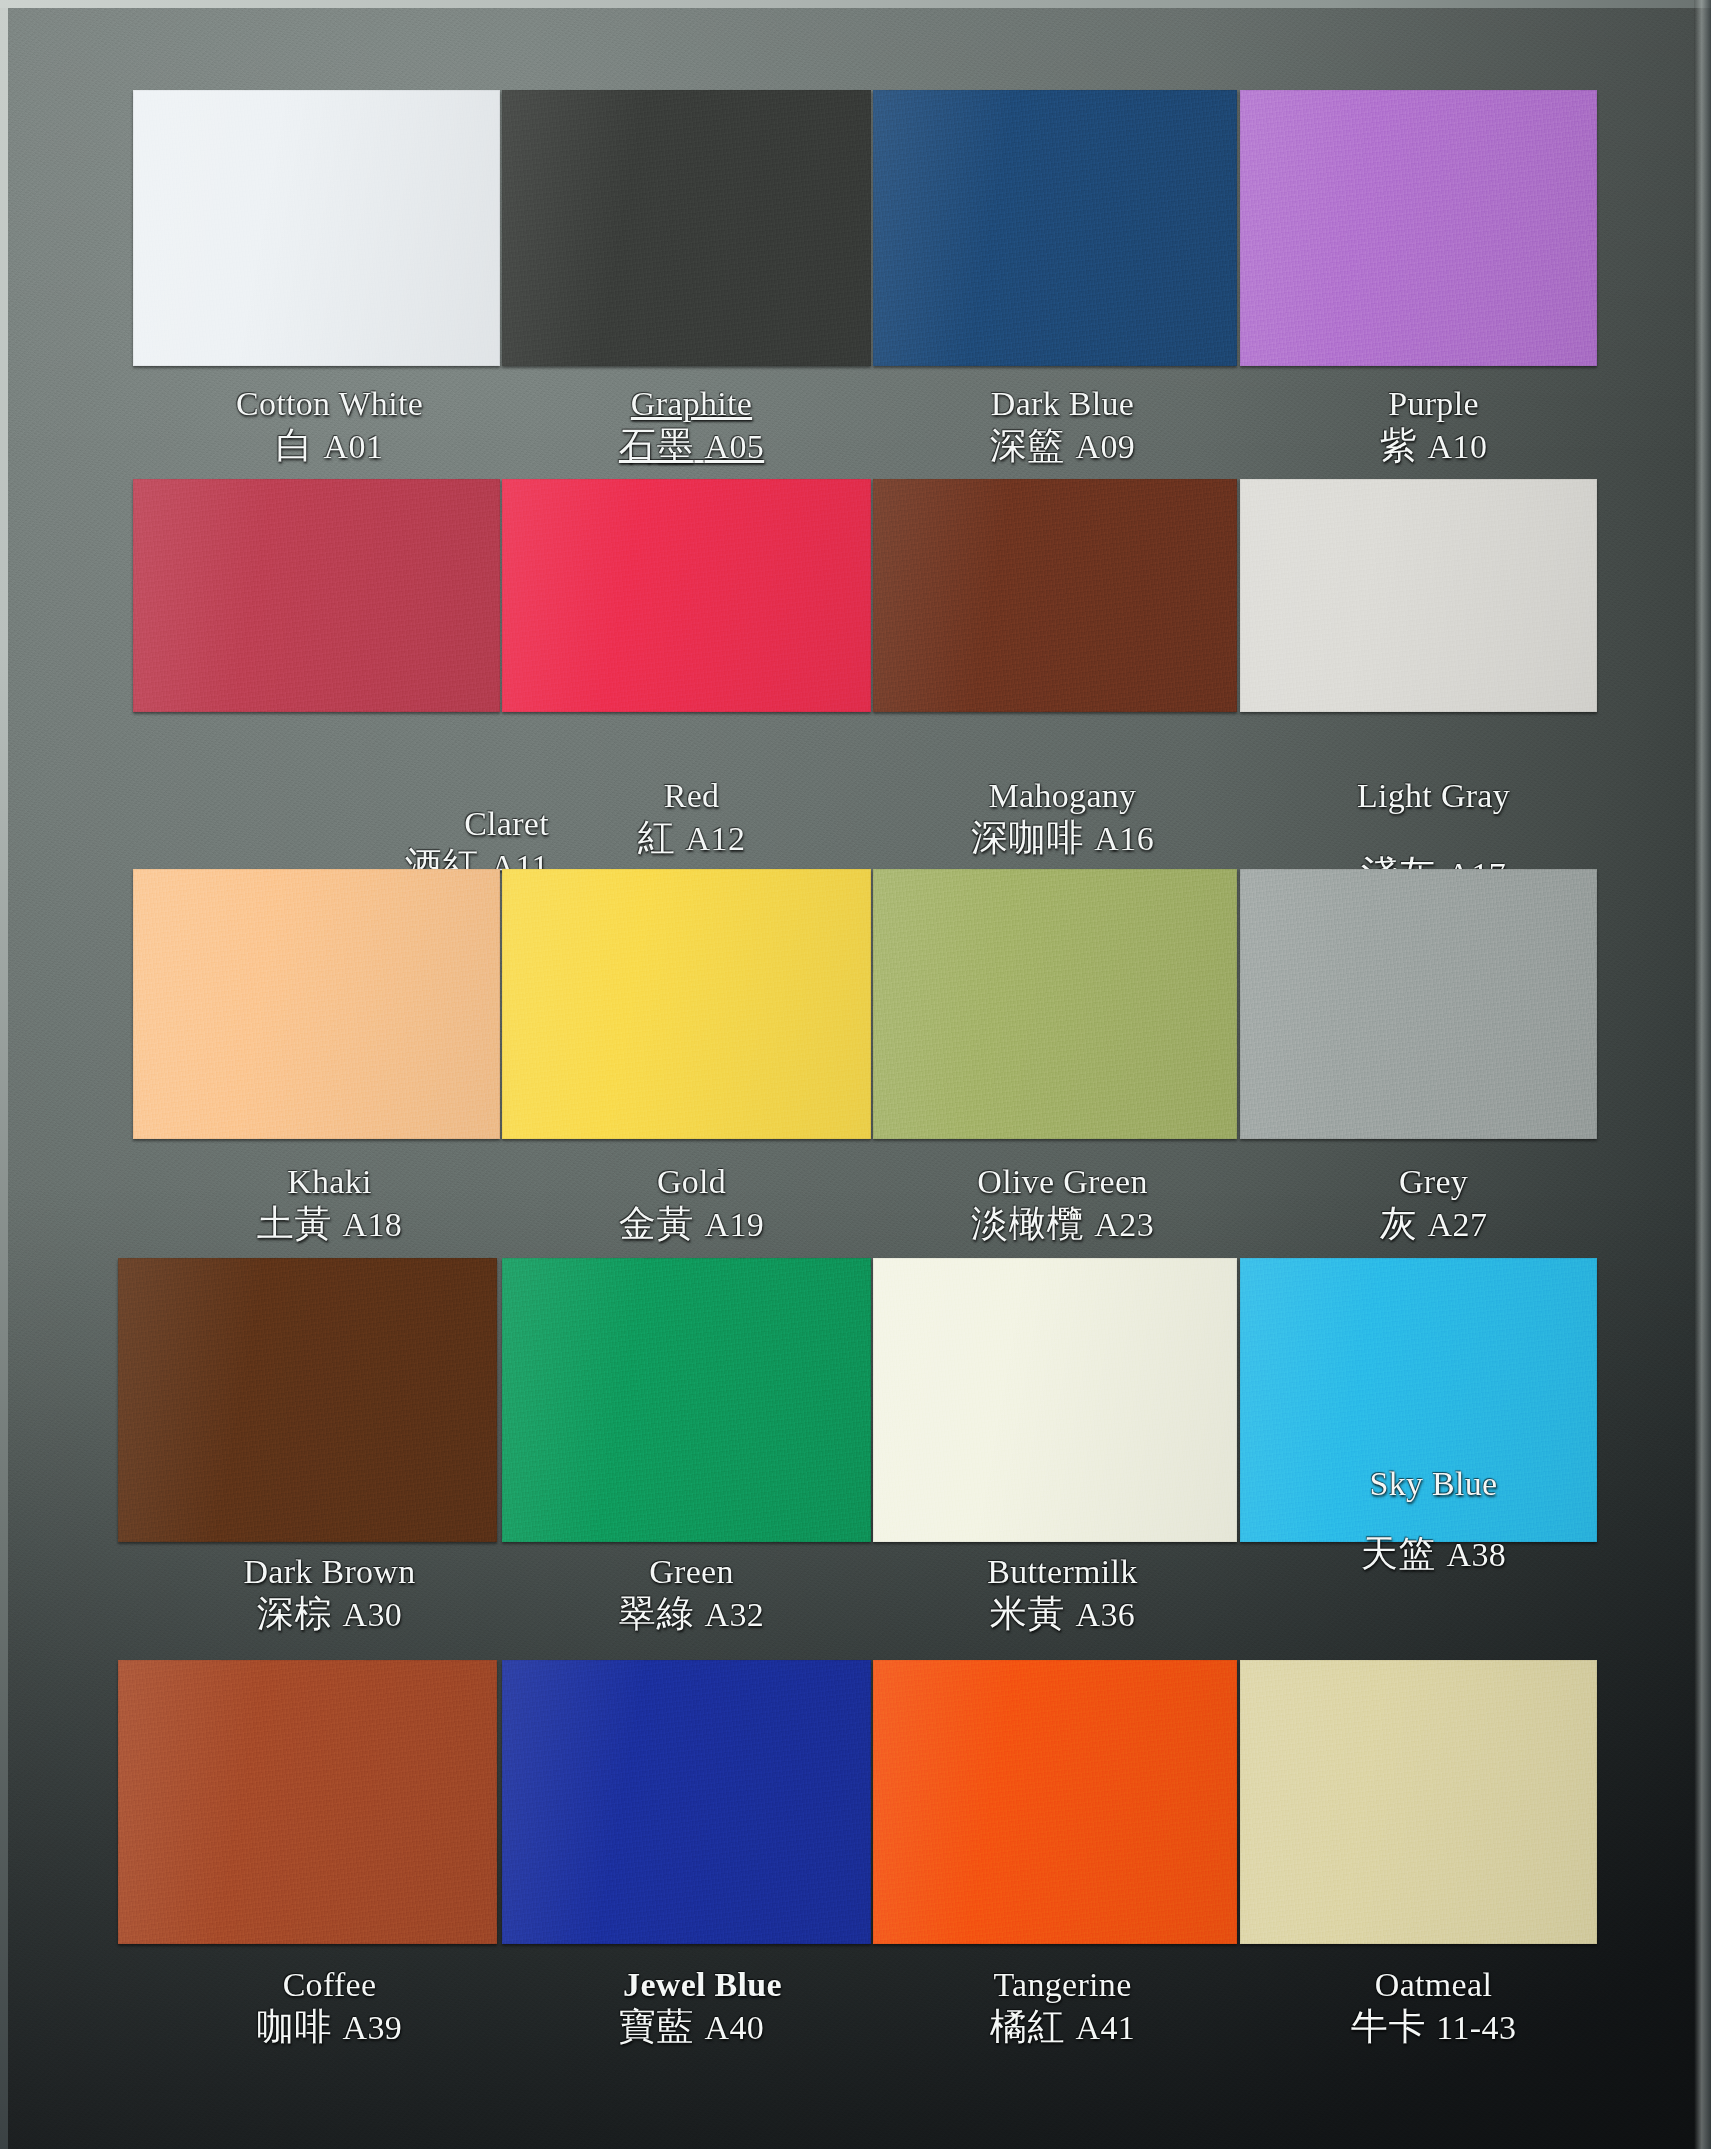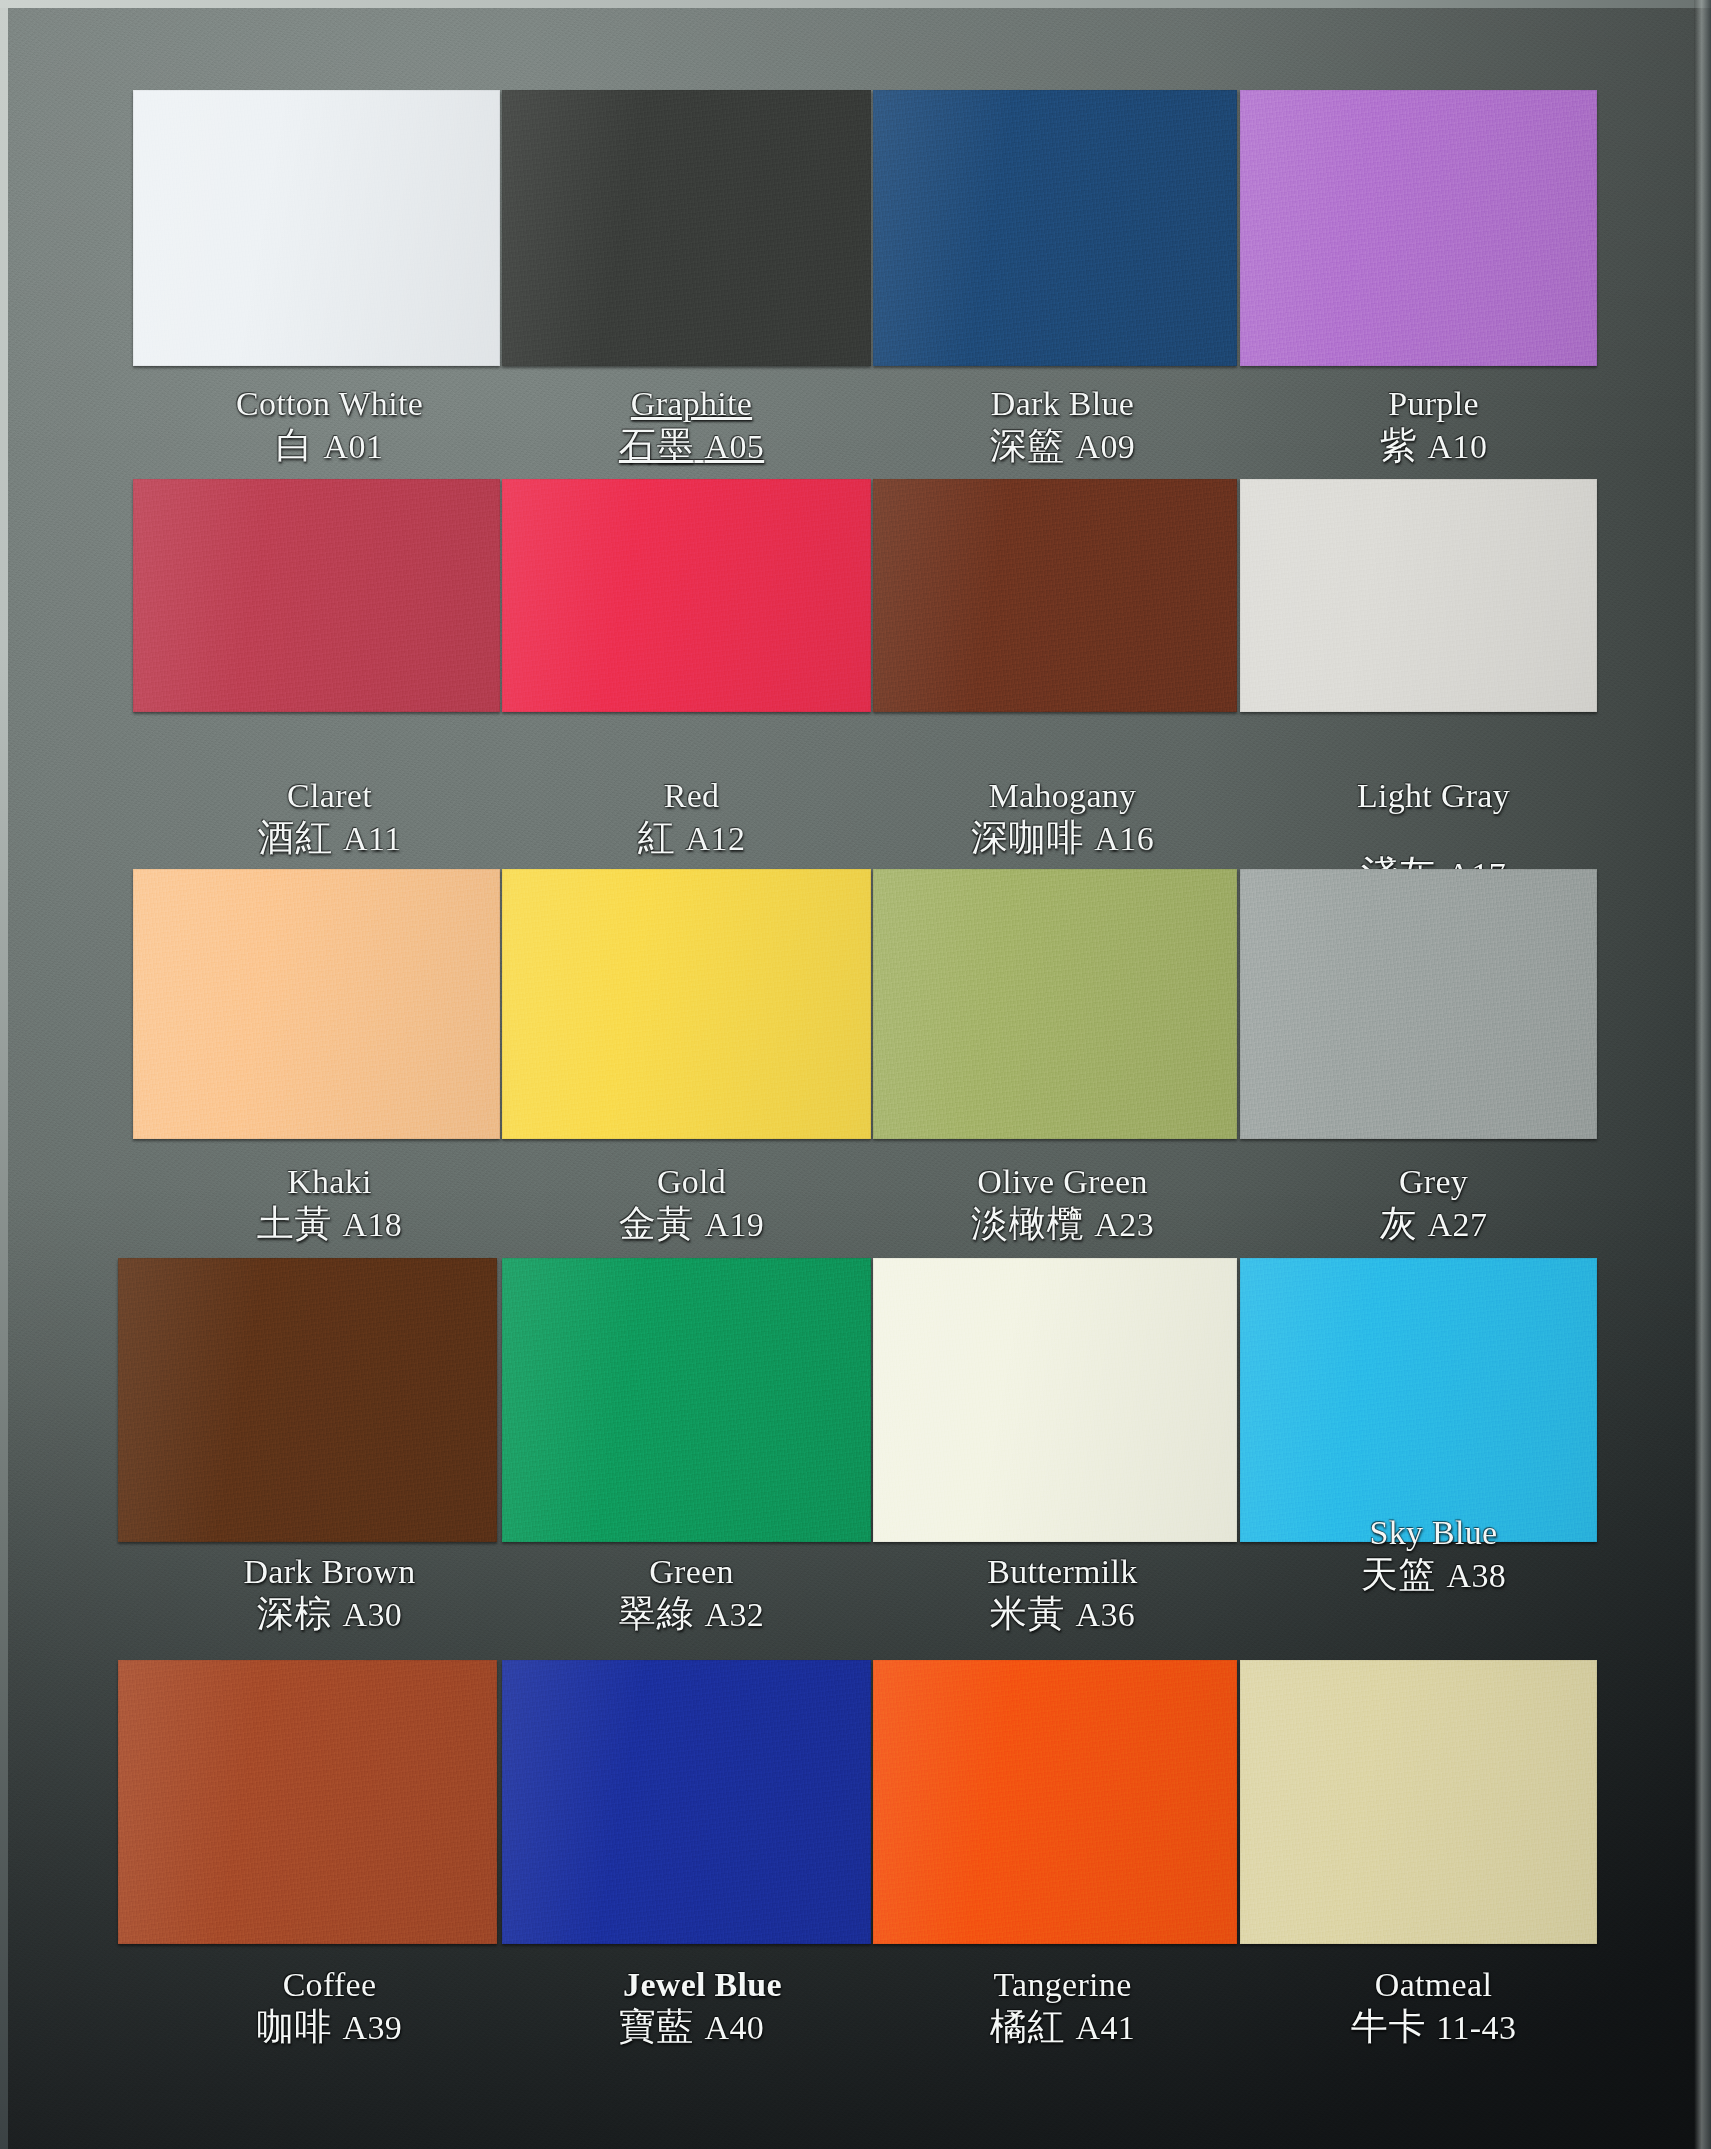--- a/index.html
+++ b/index.html
@@ -136,21 +136,21 @@
           <div class="sheen"></div>
         </div>
         <div class="swatch" style="position: absolute; left: 873px; top: 479px; width: 364px; height: 233px; background: rgb(110, 52, 32);">
           <div class="felt"></div>
           <div class="sheen"></div>
         </div>
         <div class="swatch" style="position: absolute; left: 1240px; top: 479px; width: 357px; height: 233px; background: rgb(221, 220, 215);">
           <div class="felt"></div>
           <div class="sheen"></div>
         </div>
-        <div class="label-cell" style="position: absolute; left: 110px; top: 776px; width: 439px;">
+        <div class="label-cell" style="position: absolute; left: 110px; top: 804px; width: 439px; align-items: flex-end;">
           <div class="label-en">Claret</div>
           <div class="label-cn"><span>酒紅</span> <span class="code">A11</span></div>
         </div>
         <div class="label-cell" style="position: absolute; left: 506px; top: 776px; width: 371px;">
           <div class="label-en">Red</div>
           <div class="label-cn"><span>紅</span> <span class="code">A12</span></div>
         </div>
         <div class="label-cell" style="position: absolute; left: 877px; top: 776px; width: 371px;">
           <div class="label-en">Mahogany</div>
           <div class="label-cn"><span>深咖啡</span> <span class="code">A16</span></div>
@@ -216,21 +216,21 @@
           <div class="label-cn"><span>深棕</span> <span class="code">A30</span></div>
         </div>
         <div class="label-cell" style="position: absolute; left: 506px; top: 1552px; width: 371px;">
           <div class="label-en">Green</div>
           <div class="label-cn"><span>翠綠</span> <span class="code">A32</span></div>
         </div>
         <div class="label-cell" style="position: absolute; left: 877px; top: 1552px; width: 371px;">
           <div class="label-en">Buttermilk</div>
           <div class="label-cn"><span>米黃</span> <span class="code">A36</span></div>
         </div>
-        <div class="label-cell" style="position: absolute; left: 1248px; top: 1513px; width: 371px;">
+        <div class="label-cell" style="position: absolute; left: 1248px; top: 1464px; width: 371px; gap: 28px;">
           <div class="label-en">Sky Blue</div>
           <div class="label-cn"><span>天篮</span> <span class="code">A38</span></div>
         </div>
       </div>
       <div class="row">
         <div class="swatch" style="position: absolute; left: 118px; top: 1660px; width: 379px; height: 284px; background: rgb(166, 74, 41);">
           <div class="felt"></div>
           <div class="sheen"></div>
         </div>
         <div class="swatch" style="position: absolute; left: 502px; top: 1660px; width: 369px; height: 284px; background: rgb(27, 47, 158);">

